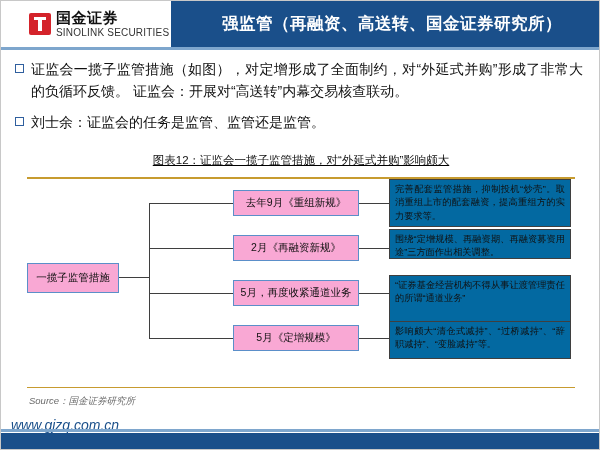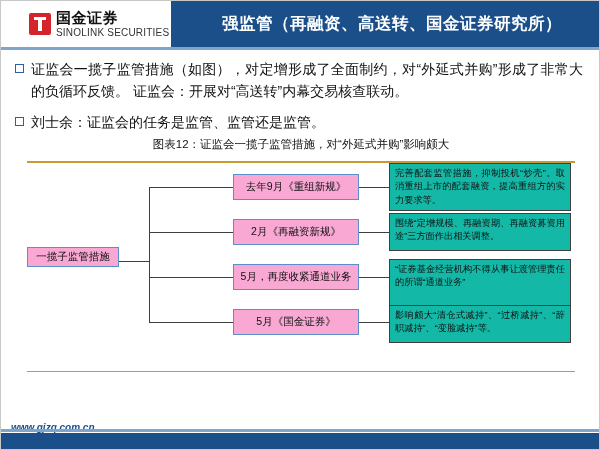--- a/index.html
+++ b/index.html
@@ -125,23 +125,24 @@
   .bullet-text {
     font-size: 14px;
     color: #111111;
     line-height: 1.55;
     text-align: justify;
   }
   
   .figure {
     position: absolute;
     left: 14px;
-    top: 132px;
+    top: 148px;
     width: 572px;
     height: 265px;
+    text-decoration: underline;
   }
   .fig-title {
     font-size: 11.5px;
     color: #111111;
     text-align: center;
     padding-top: 4px;
   }
   .fig-rule-top {
     position: absolute;
     left: 12px;
@@ -185,44 +186,44 @@
     align-items: center;
     justify-content: center;
     text-align: center;
     line-height: 1.25;
     padding: 2px 3px;
   }
   .root-node {
     left: 12px;
     top: 78px;
     width: 92px;
-    height: 20px;
+    height: 30px;
   }
   .child {
     width: 126px;
     height: 26px;
   }
   .c0 { left: 218px; top: 5px; }
   .c1 { left: 218px; top: 50px; }
   .c2 { left: 218px; top: 95px; }
   .c3 { left: 218px; top: 140px; }
   .desc {
     position: absolute;
     box-sizing: border-box;
     border: 1px solid #3f3f3f;
-    background: #14b8a6;
+    background: #0369a1;
     font-size: 9.2px;
     color: #111111;
     line-height: 1.45;
     padding: 3px 5px;
     text-align: justify;
     width: 182px;
   }
   .d0 { left: 374px; top: -6px; height: 48px; }
-  .d1 { left: 374px; top: 44px; height: 38px; }
+  .d1 { left: 374px; top: 44px; height: 30px; }
   .d2 { left: 374px; top: 90px; height: 48px; }
   .d3 { left: 374px; top: 136px; height: 38px; }
   
   .ln {
     position: absolute;
     background: #3f3f3f;
   }
   .trunk-h {
     left: 104px;
     top: 92px;
@@ -275,23 +276,23 @@
     left: 0;
     top: -4px;
     width: 600px;
     height: 3px;
     background: #7ea6cd;
   }
   .footer-url {
     position: absolute;
     left: 10px;
     bottom: 16px;
-    font-size: 10px;
+    font-size: 14px;
     color: #1a4f8a;
-    font-weight: bold;
+    font-weight: normal;
     font-style: italic;
   }
 </style>
 </head>
 <body>
 
 <div class="slide">
 
   <div class="header">
     <div class="logo-box">
@@ -330,29 +331,30 @@
       <div class="ln branch b2"></div>
       <div class="ln branch b3"></div>
       <div class="ln link l0"></div>
       <div class="ln link l1"></div>
       <div class="ln link l2"></div>
       <div class="ln link l3"></div>
 
       <div class="node child c0">去年9月《重组新规》</div>
       <div class="node child c1">2月《再融资新规》</div>
       <div class="node child c2">5月，再度收紧通道业务</div>
-      <div class="node child c3">5月《国金证券》</div>
+      <div class="node child c3">5月《定增规模》</div>
 
       <div class="desc d0">完善配套监管措施，抑制投机“炒壳”。取消重组上市的配套融资，提高重组方的实力要求等。</div>
       <div class="desc d1">围绕“定增规模、再融资期、再融资募资用途”三方面作出相关调整。</div>
       <div class="desc d2">“证券基金经营机构不得从事让渡管理责任的所谓“通道业务”</div>
       <div class="desc d3">影响颇大“清仓式减持”、“过桥减持”、“辞职减持”、“变脸减持”等。</div>
     </div>
 
     <div class="fig-rule-bottom"></div>
+    <div class="fig-source">Source：国金证券研究所</div>
   </div>
 
   <div class="footer">
     <div class="footer-url">www.gjzq.com.cn</div>
     <div class="footer-band"></div>
   </div>
 
 </div>
 
 </body></html>

